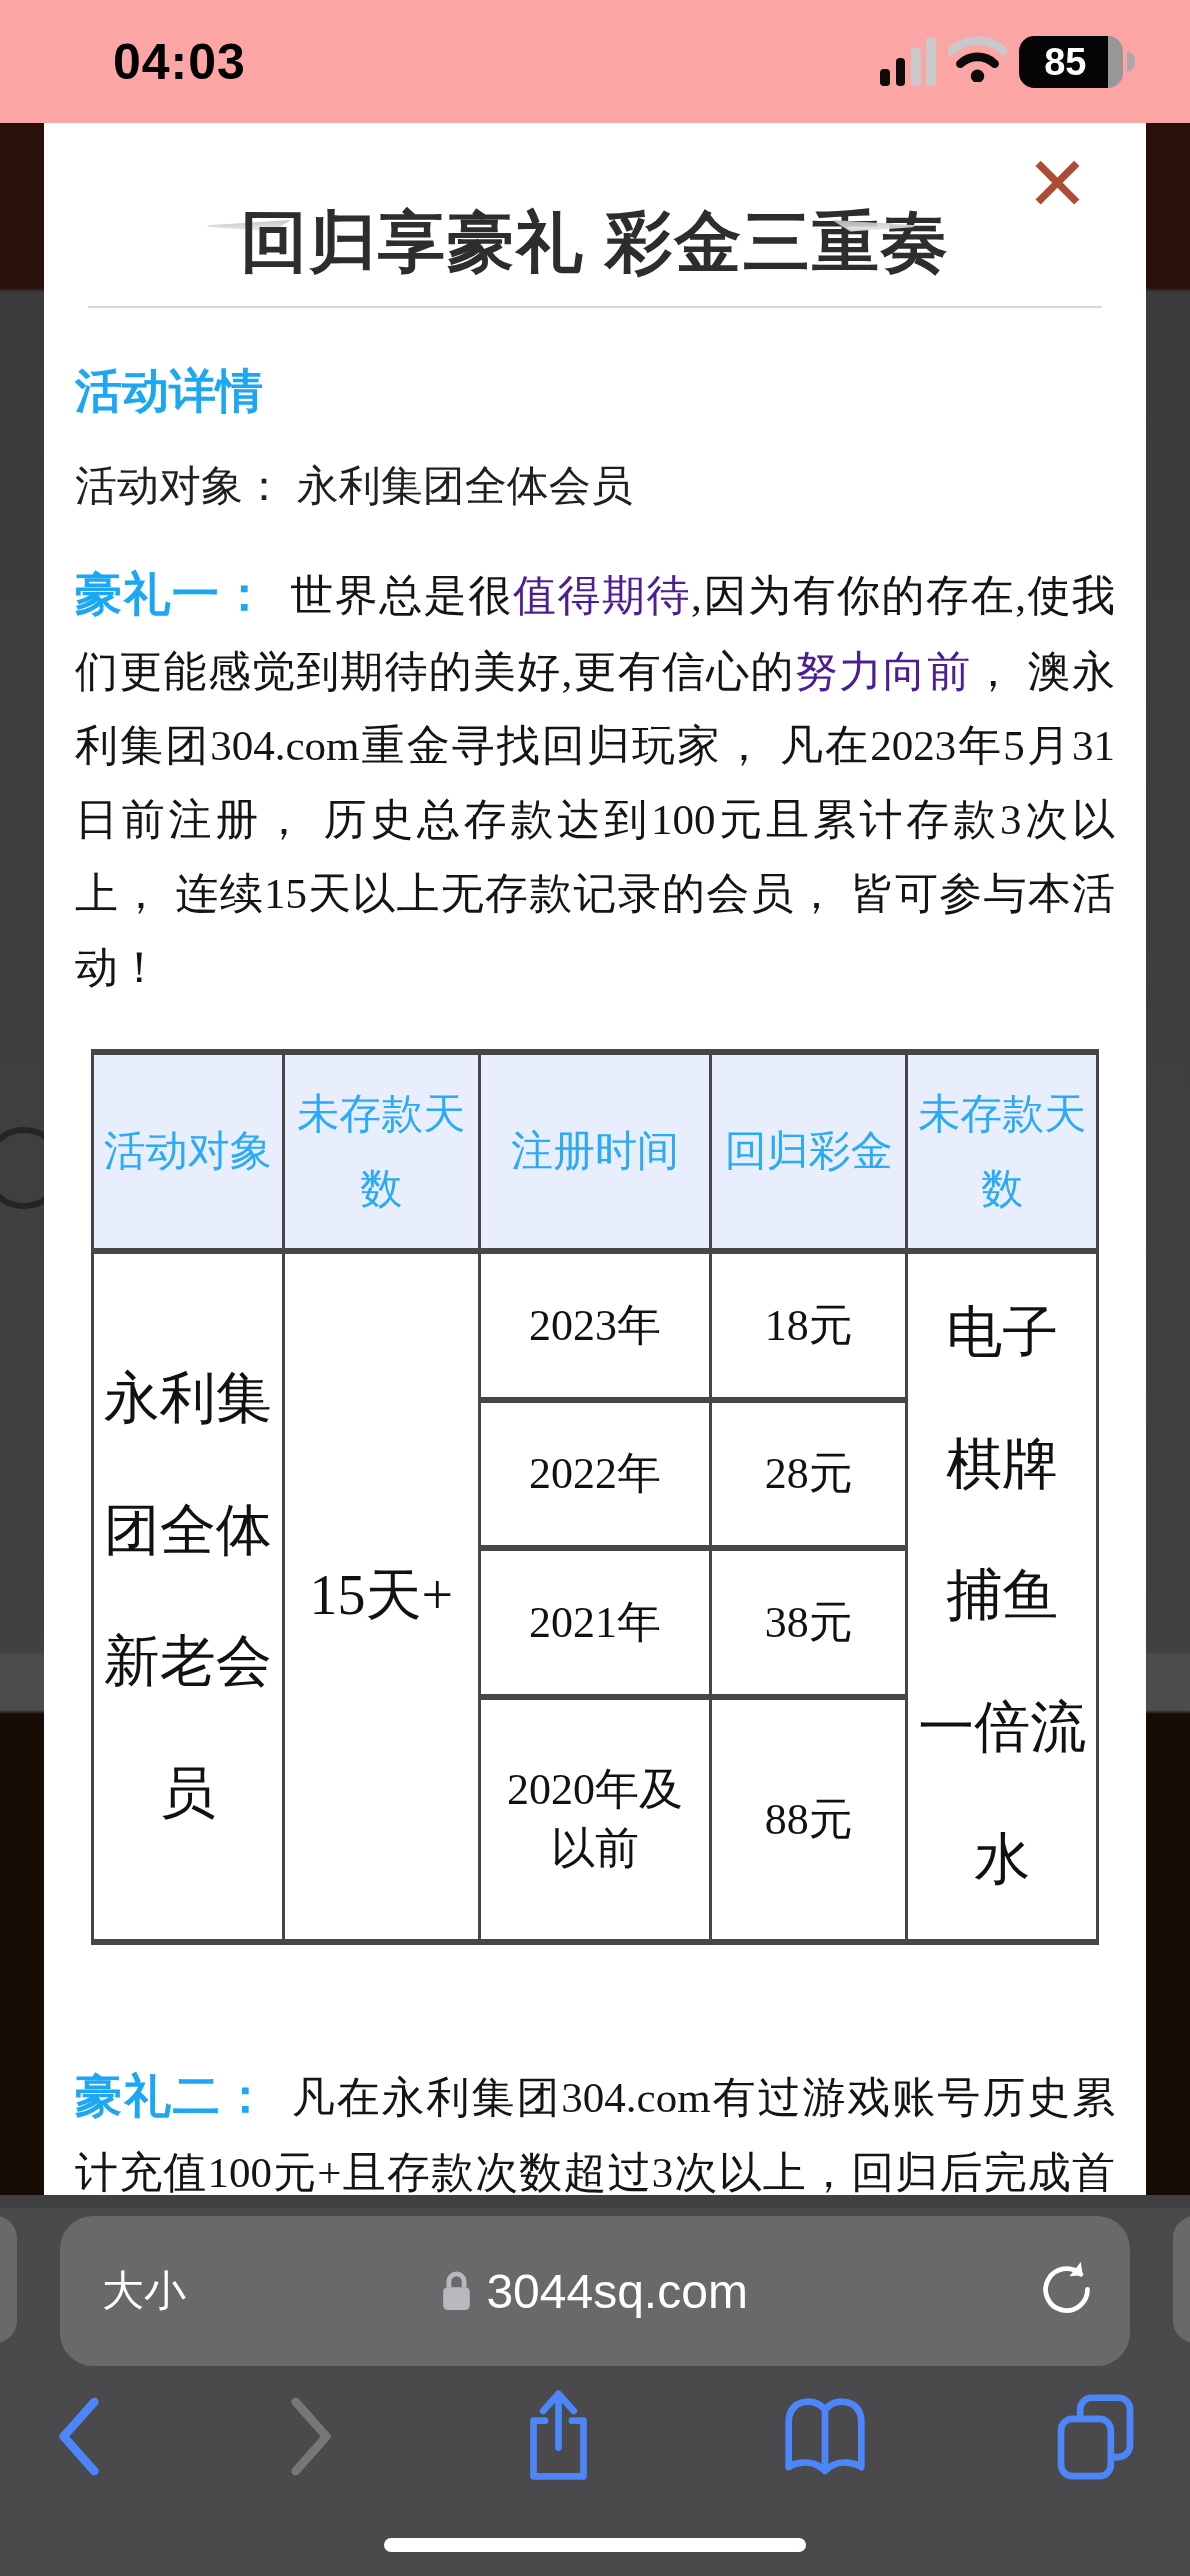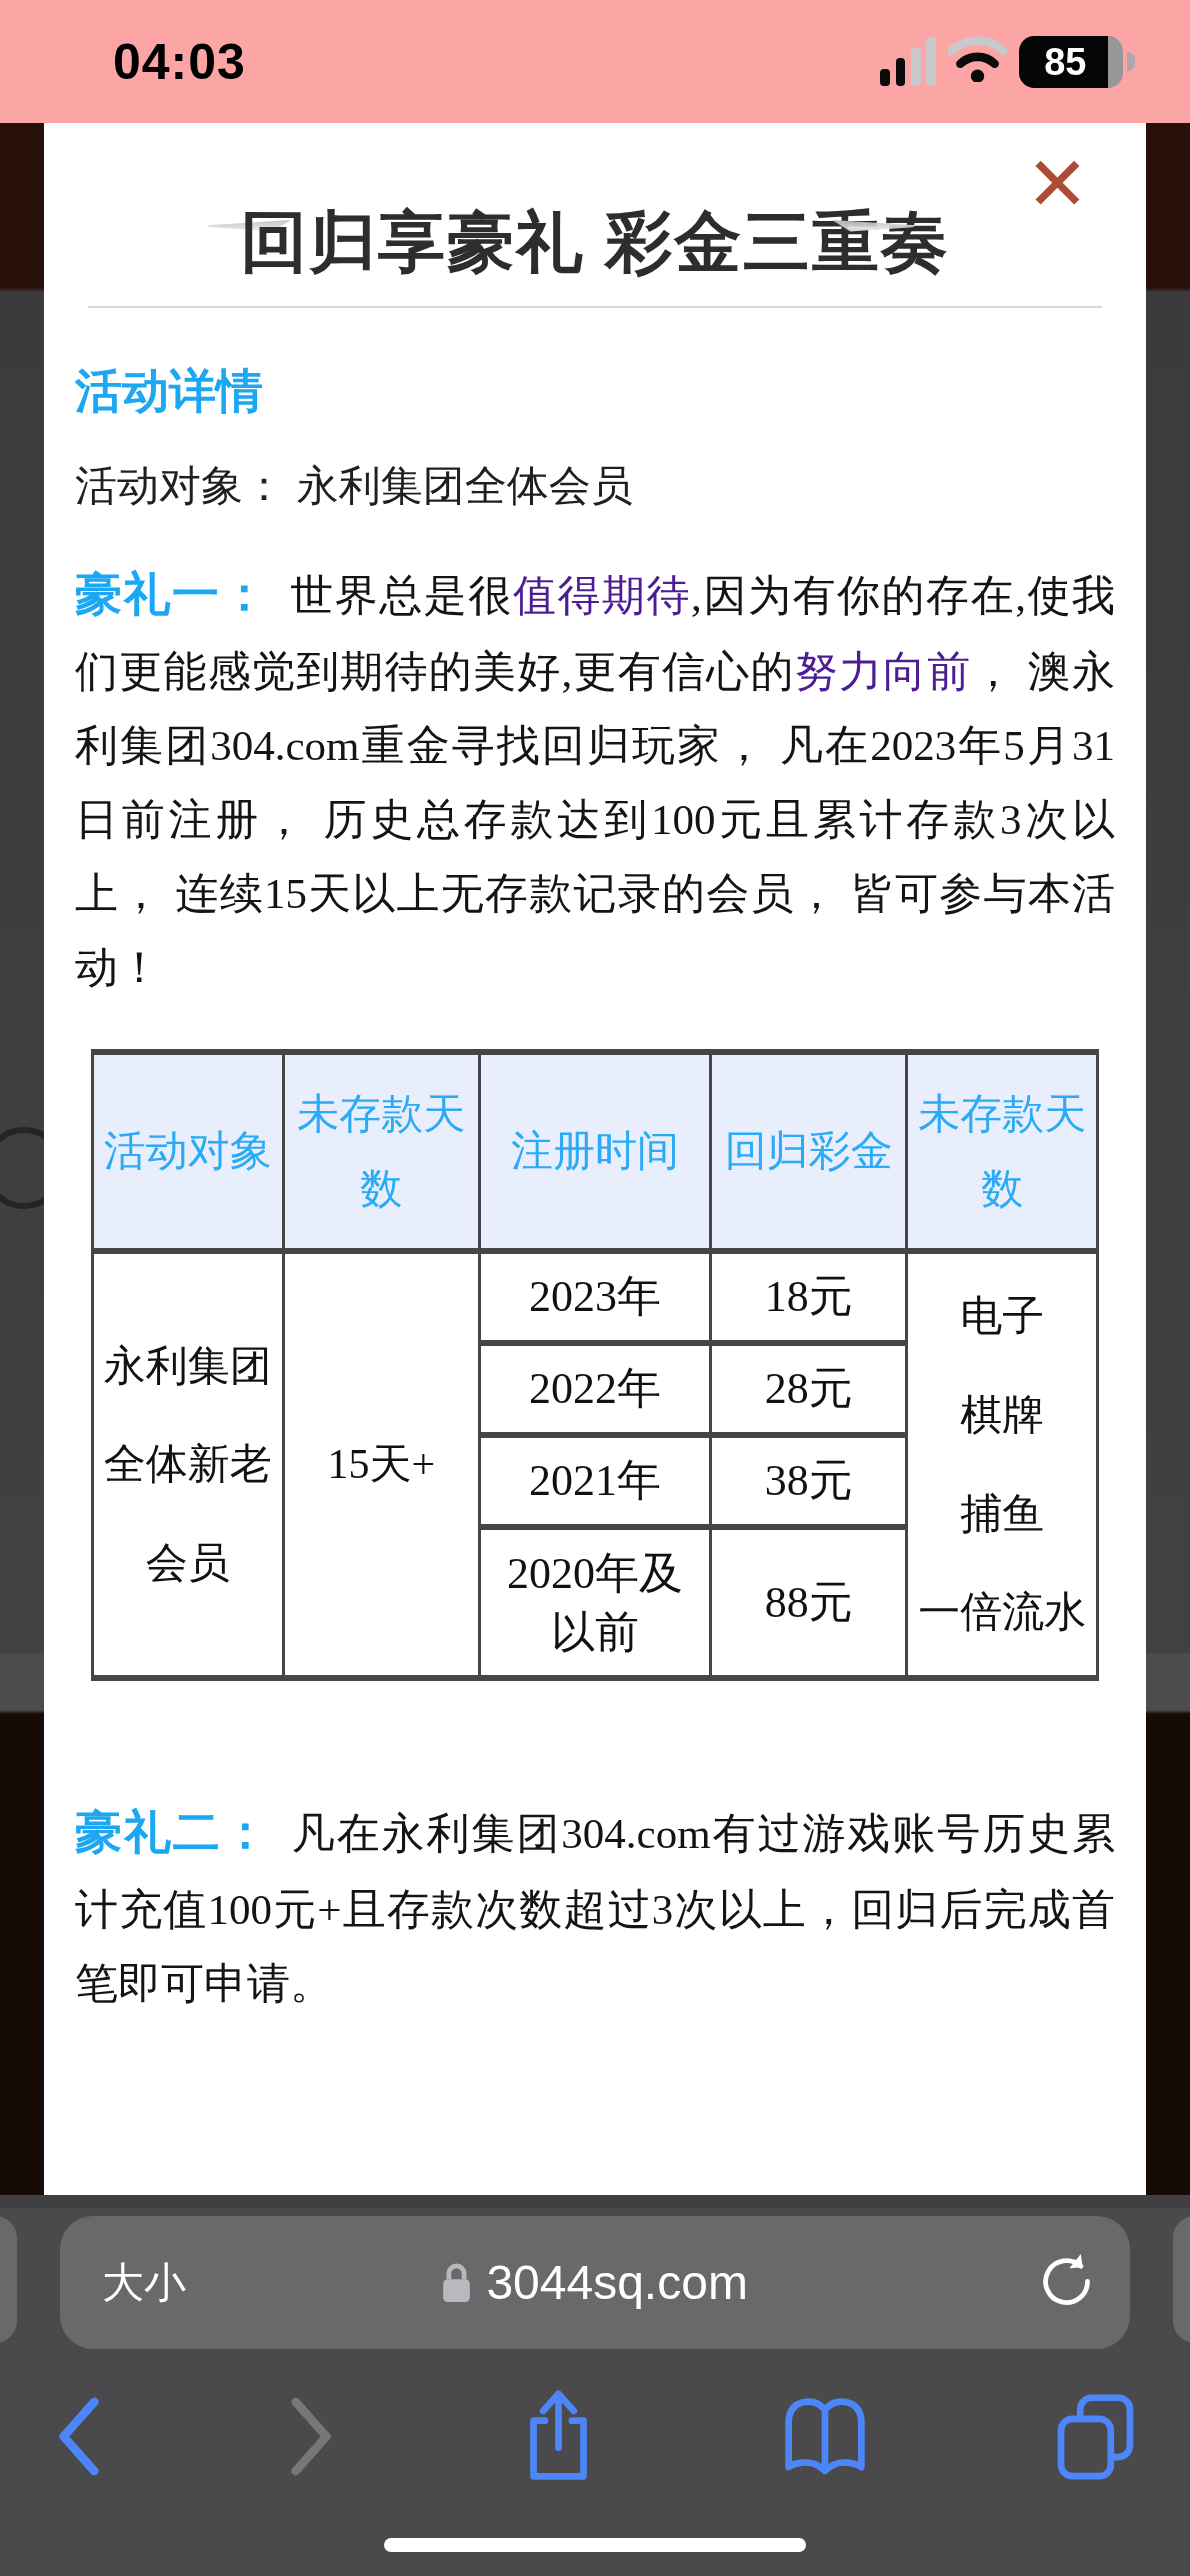--- a/index.html
+++ b/index.html
@@ -57,30 +57,30 @@
 
   
   table { border-collapse:collapse; width:97%; margin:44px auto 0 auto; table-layout:fixed;
           font-family:"Liberation Serif", serif; }
   th, td { border:3.8px solid #464646; border-top-width:6.7px; border-bottom-width:6.7px;
            text-align:center; vertical-align:middle; }
   th { background:#e8eefb; color:#2baaf5; font-weight:400; font-size:42px; padding:21px 5.8px; line-height:1.8;
        font-family:"Liberation Sans",sans-serif; }
   td { font-size:44px; color:#111; padding:13.4px 5.8px; }
   .t1 td { height:84px; }
-  .span-cell { line-height:2.35; font-size:42px; }
+  .span-cell { line-height:2.35; font-size:56px; }
   .pre { white-space:pre-line; }
 
   .example { margin-top:54px; }
   .gift2 { margin-top:111px; }
 
   
   .safari { position:absolute; left:0; top:2195px; width:1190px; height:381px; background:#4a4a4c; z-index:50; }
   .safari::before { content:""; position:absolute; left:0; top:0; width:100%; height:13.4px; background:#404042; }
-  .url-pill { position:absolute; left:60px; top:21px; width:1070px; height:133px; border-radius:33px;
+  .url-pill { position:absolute; left:60px; top:21px; width:1070px; height:150px; border-radius:33px;
               background:#69696b; display:flex; align-items:center; }
   .pill-sliver { position:absolute; top:21px; width:44px; height:127px; border-radius:33px; background:#69696b; }
   .sliver-left { left:-27px; } .sliver-right { right:-27px; }
   .textsize-btn { border:none; background:none; color:#ffffff; font-size:42px; padding-left:42px; cursor:pointer; }
   .url-center { position:absolute; left:0; right:0; display:flex; justify-content:center; align-items:center; gap:15.3px;
                 pointer-events:none; }
   .url-text { color:#ffffff; font-size:48px;text-align:center; }
   .reload-btn { position:absolute; right:33px; border:none; background:none; cursor:pointer; height:67px; }
   .toolbar { position:absolute; left:0; top:169px; width:100%; padding:0 54px; display:flex;
              justify-content:space-between; align-items:center; height:144px; }

